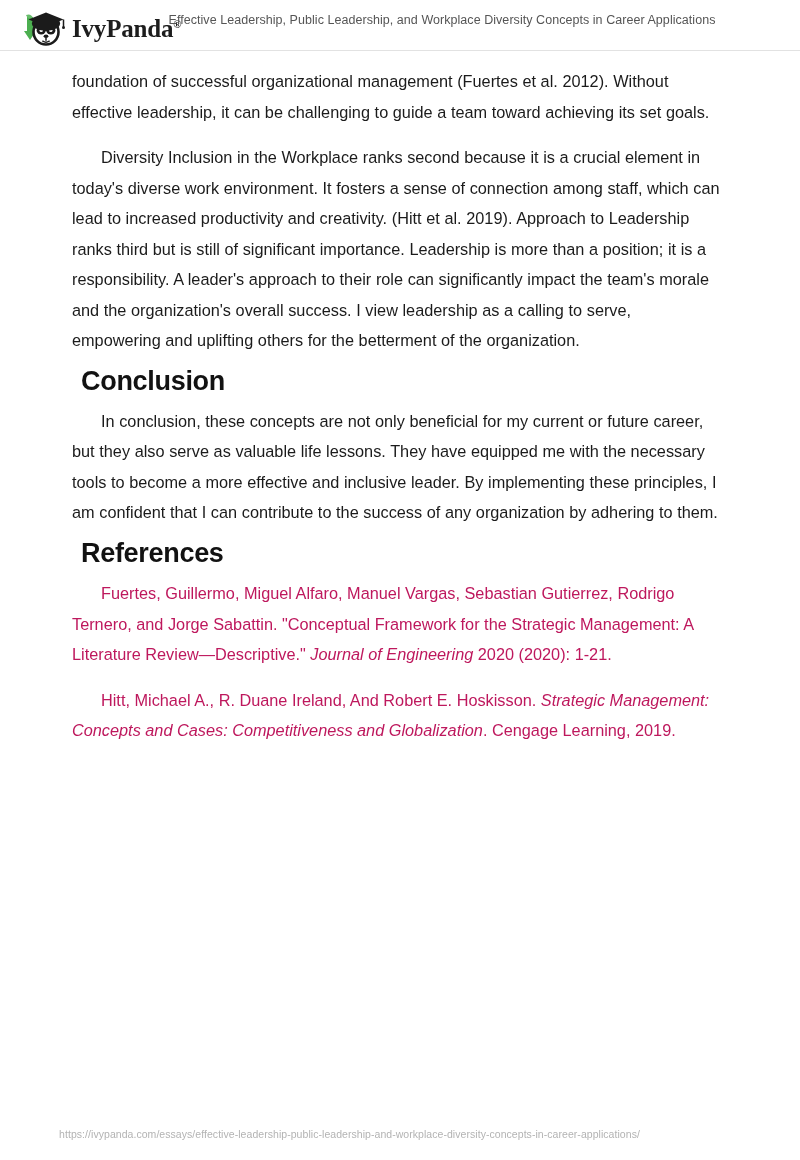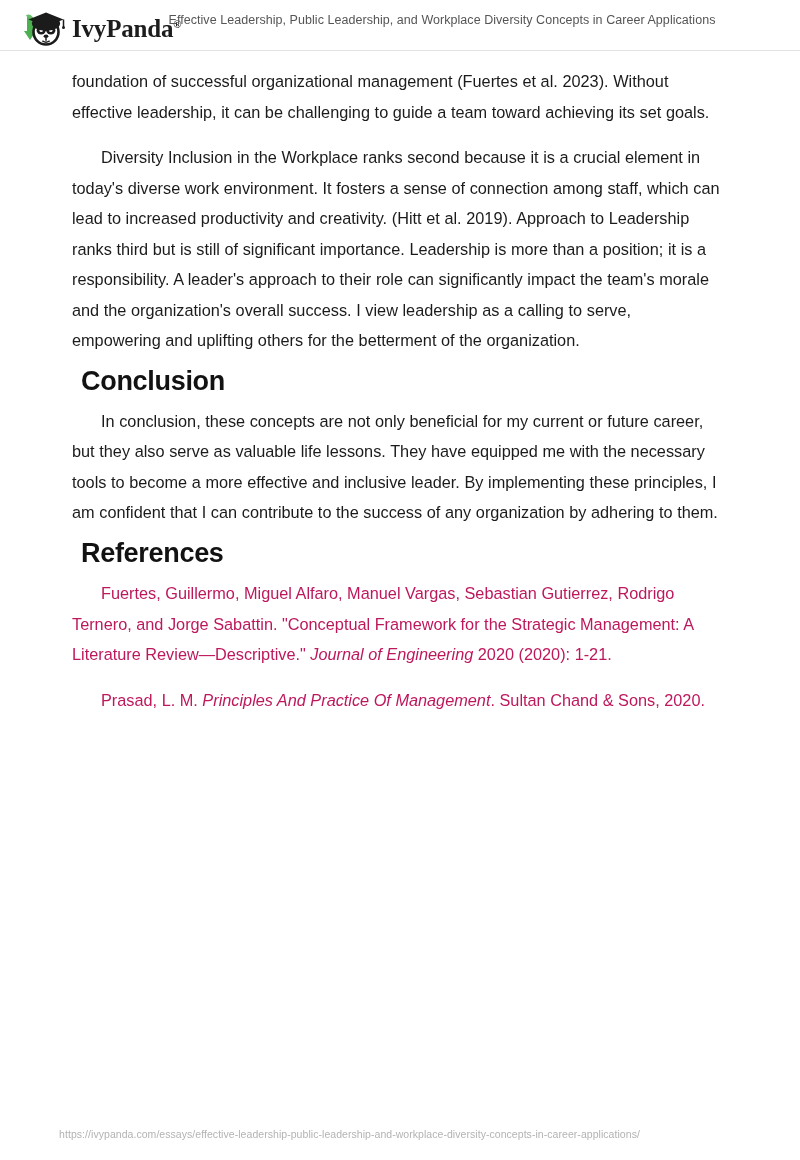--- a/index.html
+++ b/index.html
@@ -157,30 +157,30 @@
     </svg>
     <span class="brand-name"><span>IvyPanda</span><span class="brand-reg">®</span></span>
   </div>
 
   <div class="header-title">Effective Leadership, Public Leadership, and Workplace Diversity Concepts in Career Applications</div>
 </div>
 <div class="header-rule"></div>
 
 <div class="content">
 
-  <p class="para"><span>foundation of successful organizational management (Fuertes et al. 2023). Without effective leadership, it can be challenging to guide a team toward achieving its set goals.</span></p>
+  <p class="para"><span>foundation of successful organizational management (Fuertes et al. 2012). Without effective leadership, it can be challenging to guide a team toward achieving its set goals.</span></p>
 
   <p class="para"><span class="indent"></span><span>Diversity Inclusion in the Workplace ranks second because it is a crucial element in today's diverse work environment. It fosters a sense of connection among staff, which can lead to increased productivity and creativity. (Hitt et al. 2019). Approach to Leadership ranks third but is still of significant importance. Leadership is more than a position; it is a responsibility. A leader's approach to their role can significantly impact the team's morale and the organization's overall success. I view leadership as a calling to serve, empowering and uplifting others for the betterment of the organization.</span></p>
 
   <h2 class="section-heading h-conclusion">Conclusion</h2>
 
   <p class="para"><span class="indent"></span><span>In conclusion, these concepts are not only beneficial for my current or future career, but they also serve as valuable life lessons. They have equipped me with the necessary tools to become a more effective and inclusive leader. By implementing these principles, I am confident that I can contribute to the success of any organization by adhering to them.</span></p>
 
   <h2 class="section-heading h-references">References</h2>
 
   <p class="reference"><span class="indent"></span><span>Fuertes, Guillermo, Miguel Alfaro, Manuel Vargas, Sebastian Gutierrez, Rodrigo Ternero, and Jorge Sabattin. "Conceptual Framework for the Strategic Management: A Literature Review—Descriptive." </span><span class="ital">Journal of Engineering</span><span> 2020 (2020): 1-21.</span></p>
 
+  <p class="reference"><span class="indent"></span><span>Hitt, Michael A., R. Duane Ireland, And Robert E. Hoskisson. </span><span class="ital">Strategic Management: Concepts and Cases: Competitiveness and Globalization</span><span>. Cengage Learning, 2019.</span></p>
 
-  <p class="reference"><span class="indent"></span><span>Prasad, L. M. </span><span class="ital">Principles And Practice Of Management</span><span>. Sultan Chand &amp; Sons, 2020.</span></p>
 
 </div>
 
 <div class="page-footer">https://ivypanda.com/essays/effective-leadership-public-leadership-and-workplace-diversity-concepts-in-career-applications/</div>
 
 </body></html>

